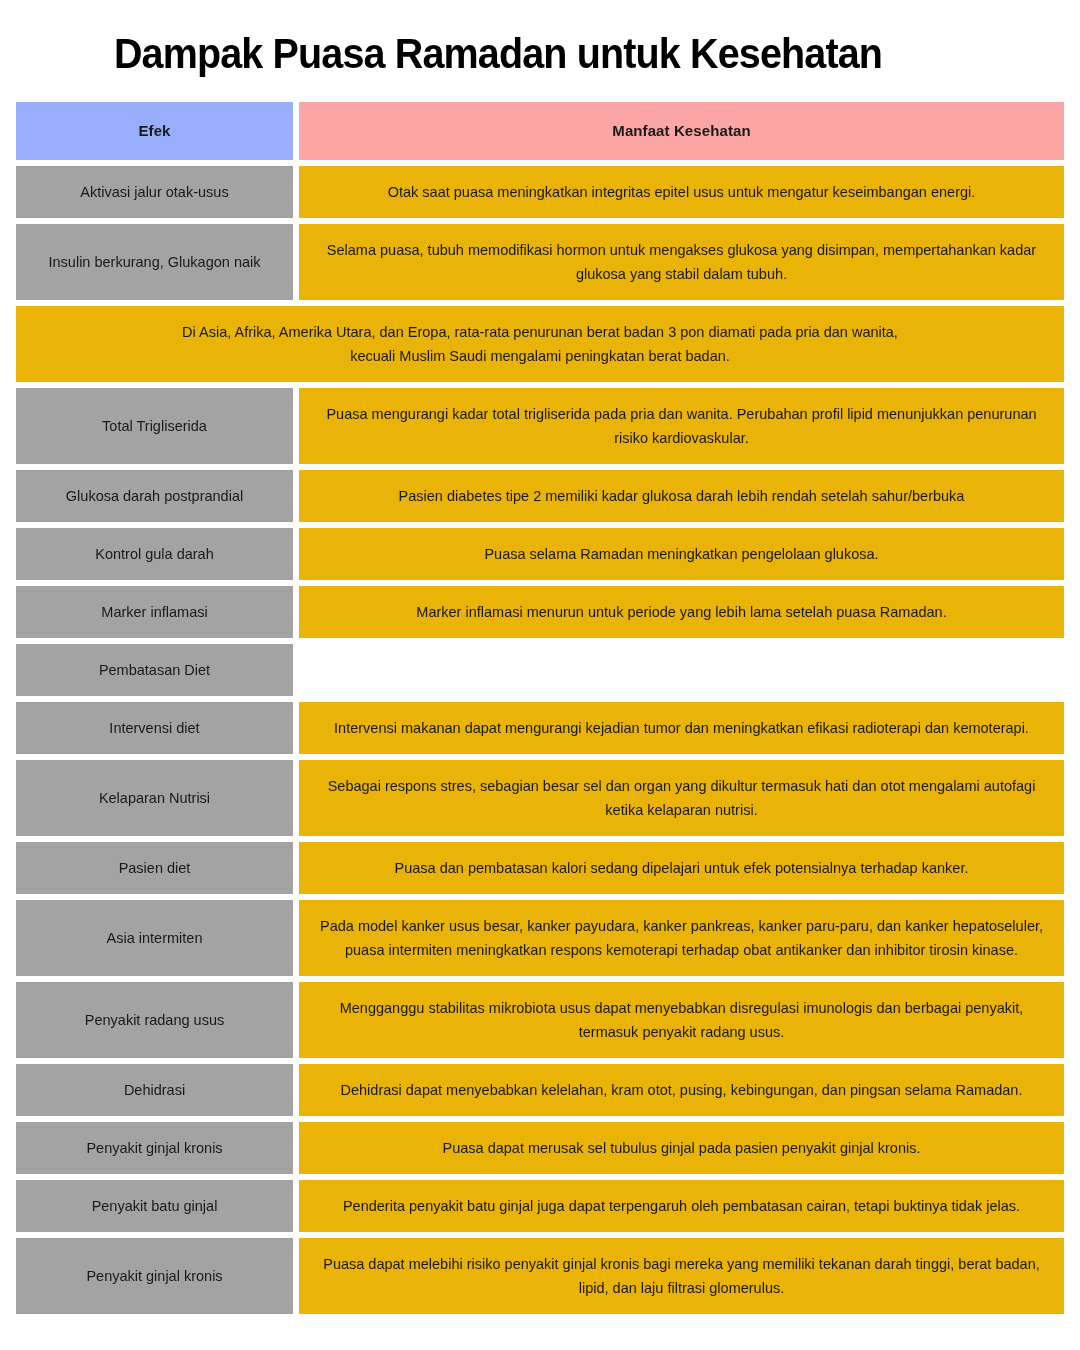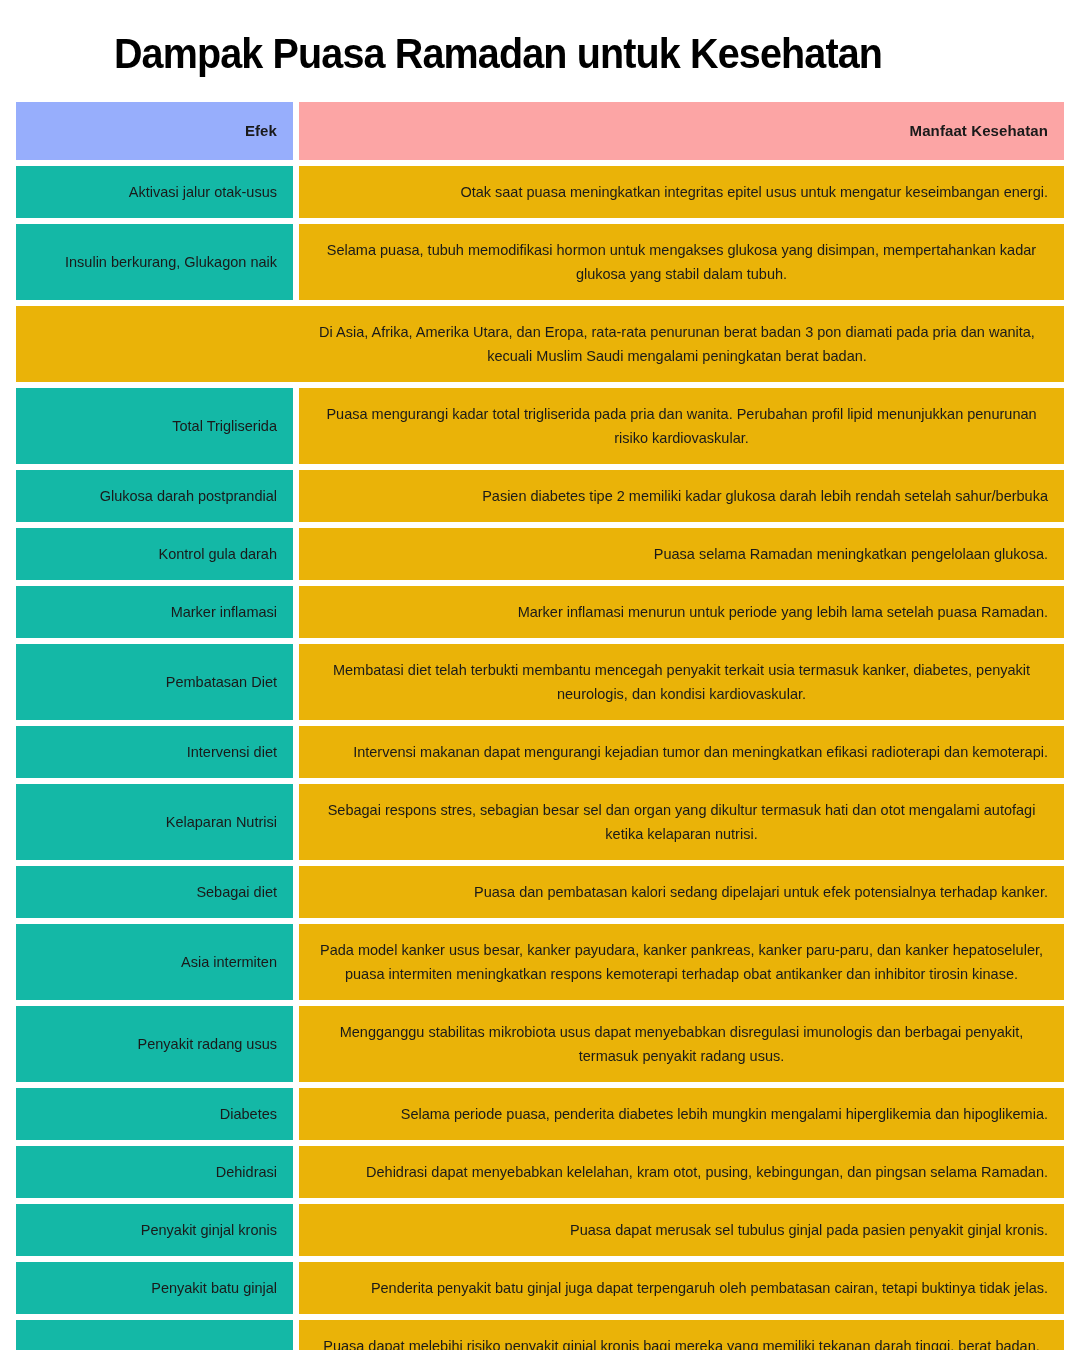--- a/index.html
+++ b/index.html
@@ -49,32 +49,32 @@
   .row {
     display: flex;
     gap: 6px;
     align-items: stretch;
   }
 
   .cell {
     box-sizing: border-box;
     display: flex;
     align-items: center;
-    justify-content: flex-end;
+    justify-content: center;
     text-align: center;
     font-size: 14.5px;
     line-height: 24px;
     color: #1a1a1a;
     padding: 14px 16px;
   }
 
   .col-effect {
     width: 277px;
     flex: 0 0 277px;
-    background: #14b8a6;
+    background: #a3a3a3;
   }
 
   .col-benefit {
     flex: 1 1 auto;
     background: #eab308;
   }
 
   .header-row .cell {
     background: #97aefc;
     font-weight: bold;
@@ -165,70 +165,59 @@
             <span class="cell-text">Marker inflamasi</span>
           </div>
           <div class="cell col-benefit">
             <span class="cell-text">Marker inflamasi menurun untuk periode yang lebih lama setelah puasa Ramadan.</span>
           </div>
         </div>
         <div class="row">
           <div class="cell col-effect">
             <span class="cell-text">Pembatasan Diet</span>
           </div>
-          <div class="cell col-benefit">
-            <span class="cell-text">Membatasi diet telah terbukti membantu mencegah penyakit terkait usia termasuk kanker, diabetes, penyakit neurologis, dan kondisi kardiovaskular.</span>
-          </div>
         </div>
         <div class="row">
           <div class="cell col-effect">
             <span class="cell-text">Intervensi diet</span>
           </div>
           <div class="cell col-benefit">
             <span class="cell-text">Intervensi makanan dapat mengurangi kejadian tumor dan meningkatkan efikasi radioterapi dan kemoterapi.</span>
           </div>
         </div>
         <div class="row">
           <div class="cell col-effect">
             <span class="cell-text">Kelaparan Nutrisi</span>
           </div>
           <div class="cell col-benefit">
             <span class="cell-text">Sebagai respons stres, sebagian besar sel dan organ yang dikultur termasuk hati dan otot mengalami autofagi ketika kelaparan nutrisi.</span>
           </div>
         </div>
         <div class="row">
           <div class="cell col-effect">
-            <span class="cell-text">Sebagai diet</span>
+            <span class="cell-text">Pasien diet</span>
           </div>
           <div class="cell col-benefit">
             <span class="cell-text">Puasa dan pembatasan kalori sedang dipelajari untuk efek potensialnya terhadap kanker.</span>
           </div>
         </div>
         <div class="row">
           <div class="cell col-effect">
             <span class="cell-text">Asia intermiten</span>
           </div>
           <div class="cell col-benefit">
             <span class="cell-text">Pada model kanker usus besar, kanker payudara, kanker pankreas, kanker paru-paru, dan kanker hepatoseluler, puasa intermiten meningkatkan respons kemoterapi terhadap obat antikanker dan inhibitor tirosin kinase.</span>
           </div>
         </div>
         <div class="row">
           <div class="cell col-effect">
             <span class="cell-text">Penyakit radang usus</span>
           </div>
           <div class="cell col-benefit">
             <span class="cell-text">Mengganggu stabilitas mikrobiota usus dapat menyebabkan disregulasi imunologis dan berbagai penyakit, termasuk penyakit radang usus.</span>
-          </div>
-        </div>
-        <div class="row">
-          <div class="cell col-effect">
-            <span class="cell-text">Diabetes</span>
-          </div>
-          <div class="cell col-benefit">
-            <span class="cell-text">Selama periode puasa, penderita diabetes lebih mungkin mengalami hiperglikemia dan hipoglikemia.</span>
           </div>
         </div>
         <div class="row">
           <div class="cell col-effect">
             <span class="cell-text">Dehidrasi</span>
           </div>
           <div class="cell col-benefit">
             <span class="cell-text">Dehidrasi dapat menyebabkan kelelahan, kram otot, pusing, kebingungan, dan pingsan selama Ramadan.</span>
           </div>
         </div>

